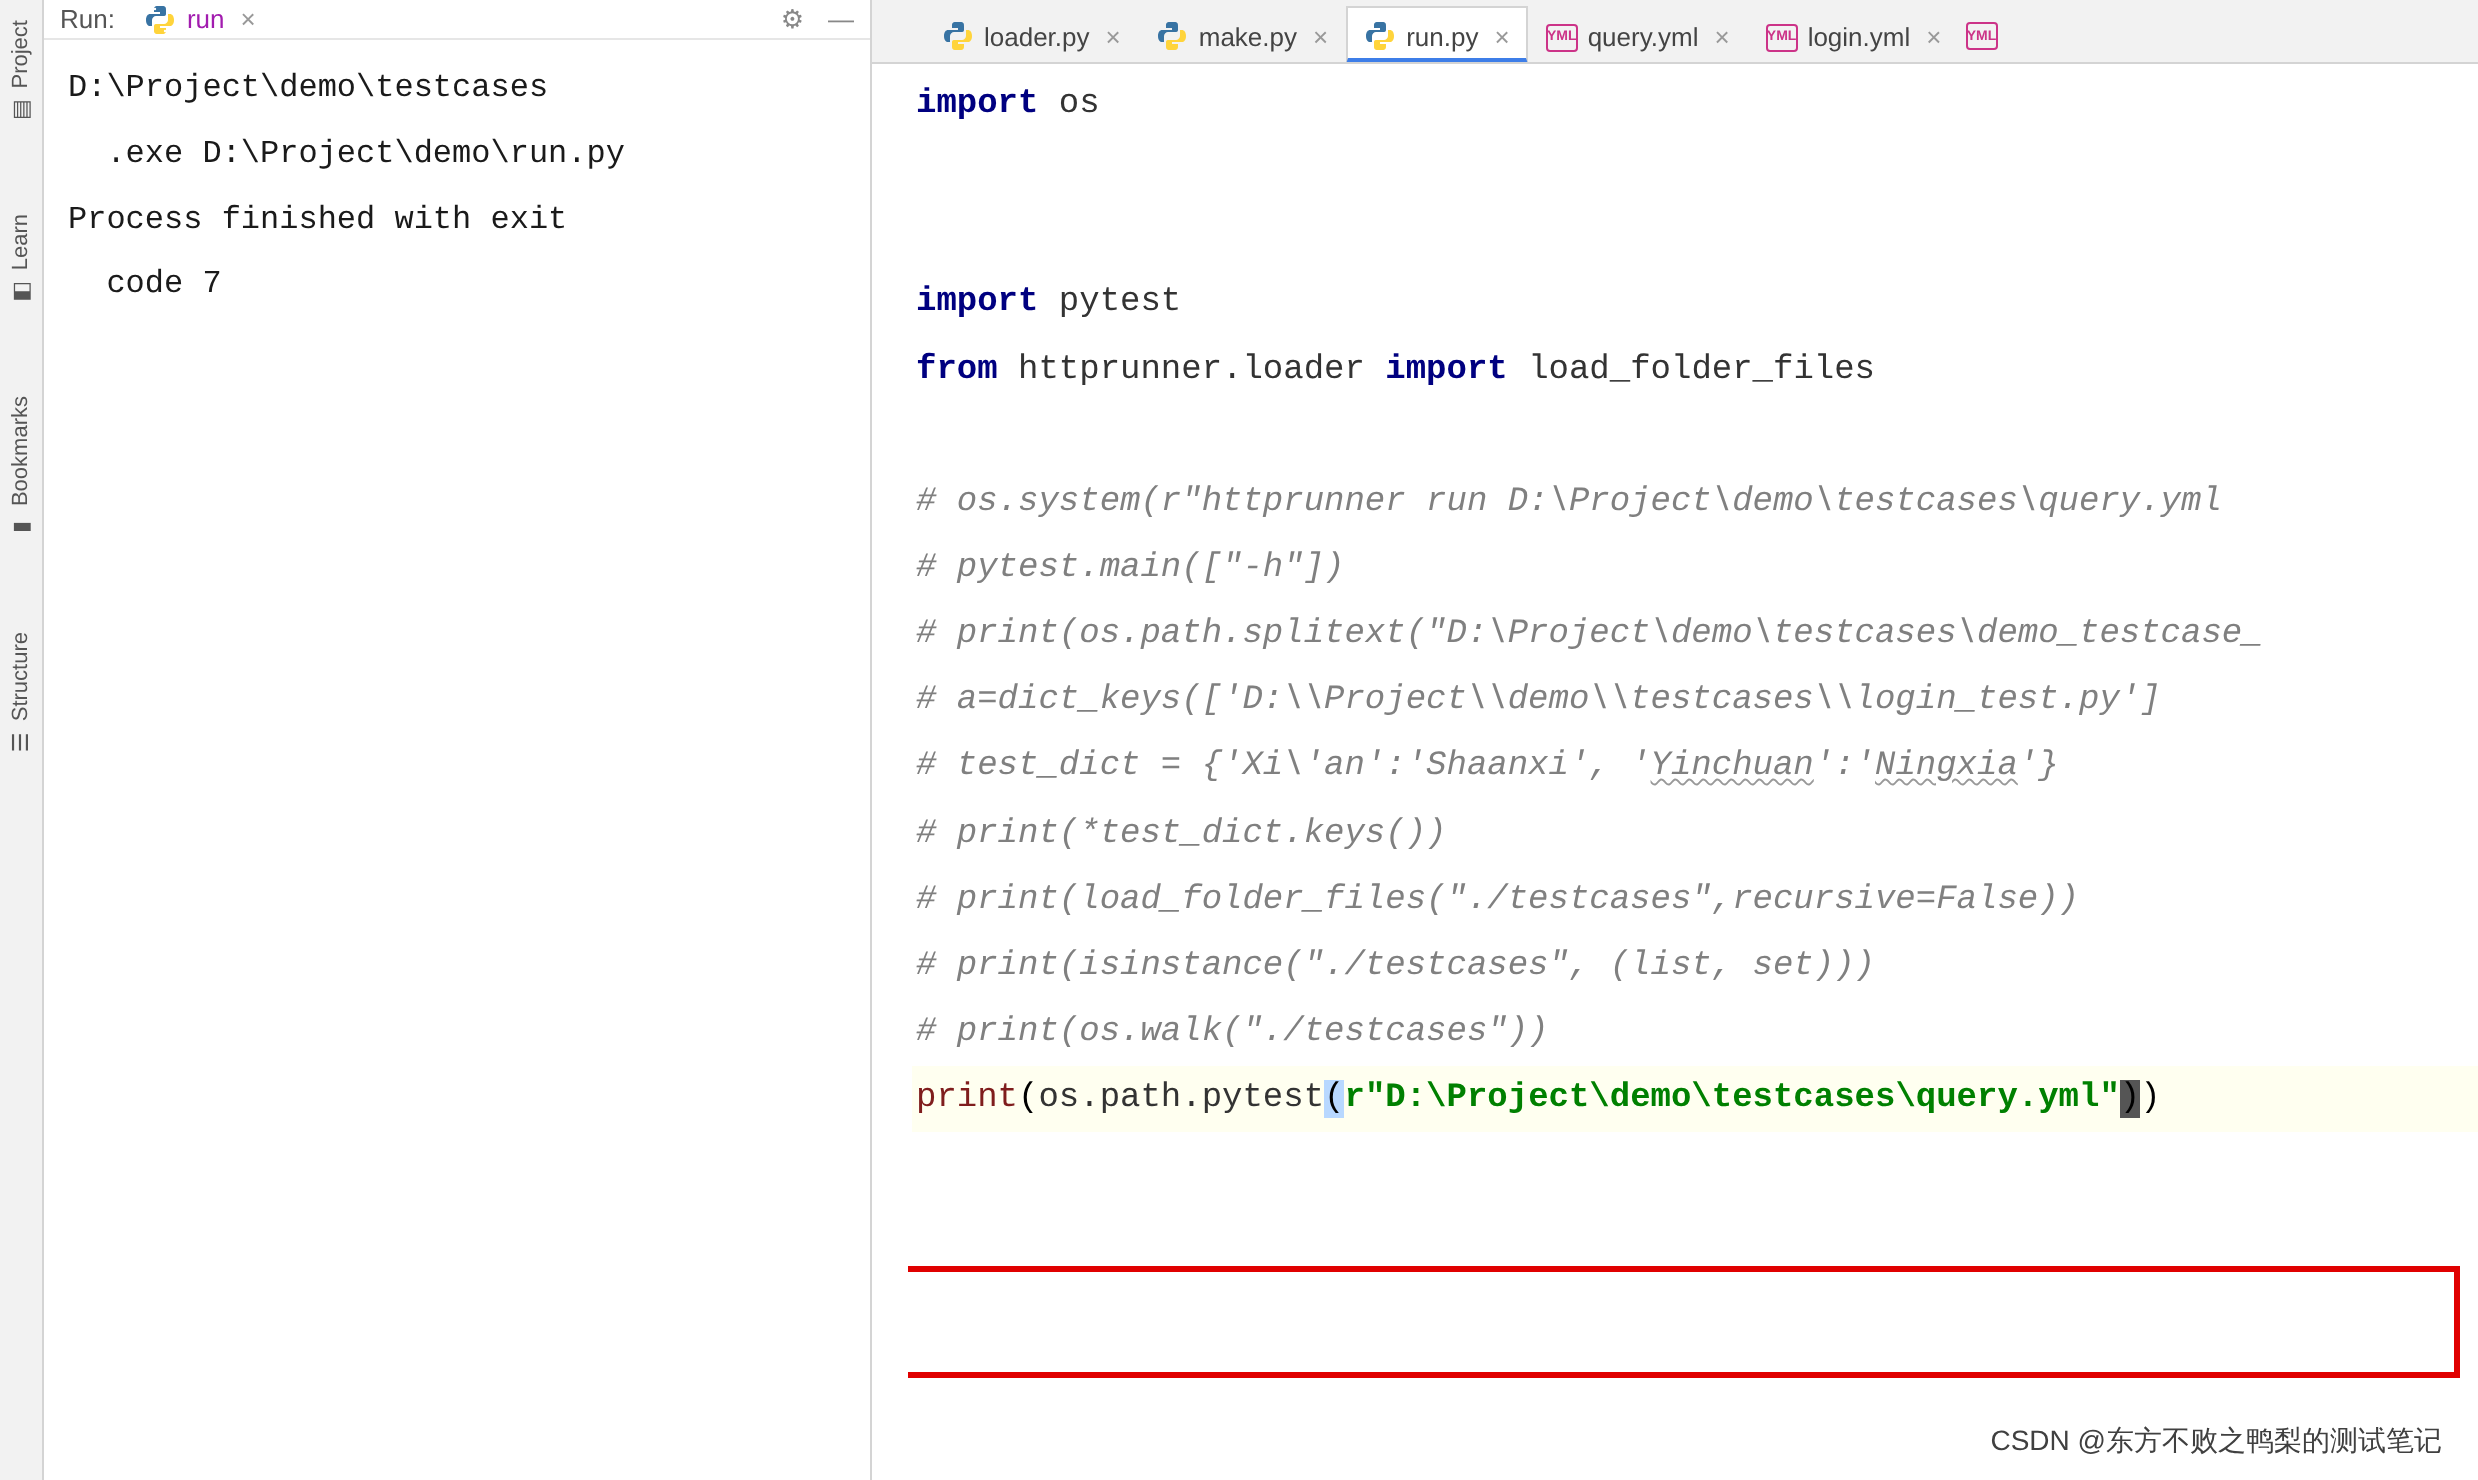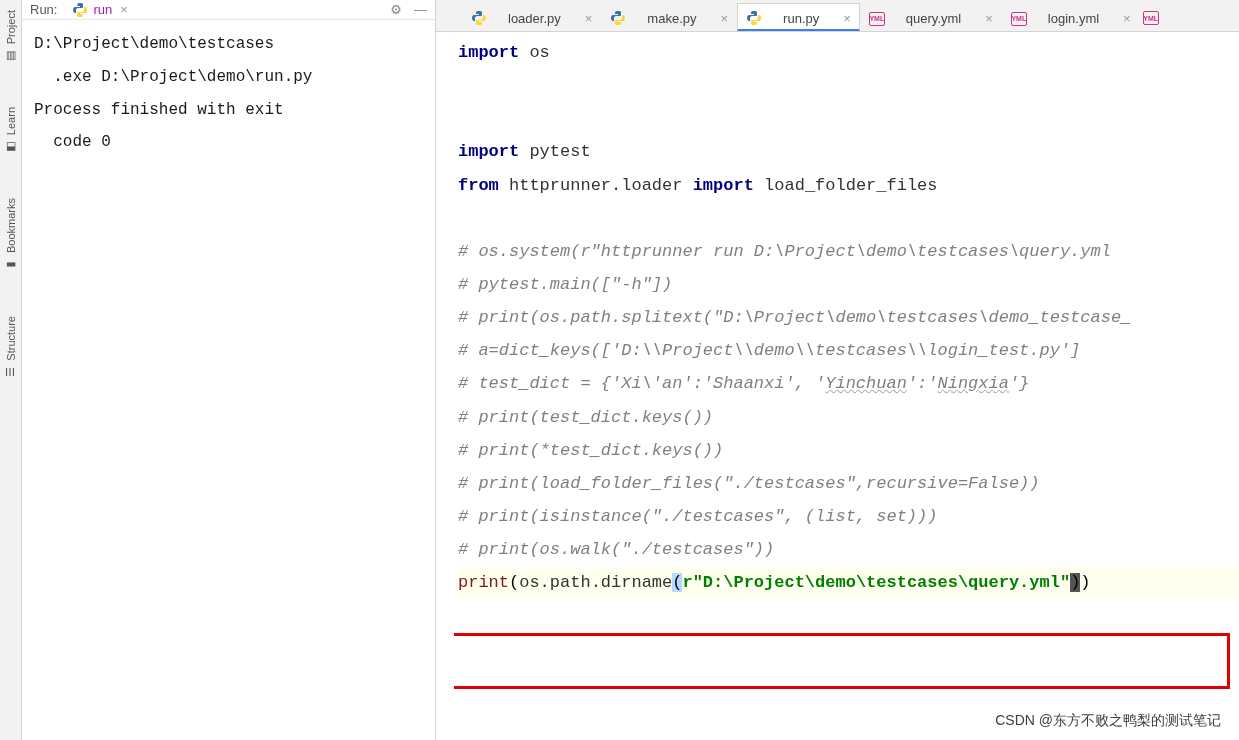--- a/index.html
+++ b/index.html
@@ -14,21 +14,21 @@
 .run-tab { display:flex; align-items:center; padding:4px 8px; gap:5px; border:1px solid transparent; }
 .py-icon { width:16px; height:16px; display:inline-flex; align-items:center; justify-content:center; }
 .run-tab-name { color:#a21caf; font-size:13px; }
 .close-x { color:#999; font-size:13px; margin-left:3px; cursor:pointer; }
 .run-header-right { margin-left:auto; display:flex; gap:12px; align-items:center; color:#888; }
 .gear-icon,.min-icon { cursor:pointer; }
 .console-output { padding:8px 12px; font-family:"Consolas","Courier New",monospace; font-size:16px; line-height:2.05; color:#1a1a1a; }
 .console-output .line { white-space:pre; }
 .editor-area { flex:1; display:flex; flex-direction:column; background:#fff; position:relative; overflow:hidden; }
 .editor-tabs { height:32px; display:flex; align-items:flex-end; background:#f2f2f2; border-bottom:1px solid #d4d4d4; padding:0 6px; overflow:hidden; }
-.editor-tab { display:flex; align-items:center; padding:6px 8px 5px; gap:21px; border:1px solid transparent; border-bottom:none; cursor:pointer; font-size:13px; color:#444;justify-content:space-between; }
+.editor-tab { display:flex; align-items:center; padding:6px 8px 5px; gap:5px; border:1px solid transparent; border-bottom:none; cursor:pointer; font-size:13px; color:#444;justify-content:space-between; }
 .editor-tab.active { background:#fff; border-color:#d4d4d4; border-bottom:3px solid #3e7ee8; margin-bottom:-1px; padding-bottom:3px;}
 .yml-icon { width:16px; height:14px; display:inline-flex; align-items:center; justify-content:center; font-size:7px; font-weight:bold; color:#cc3388; border:1px solid #cc3388; border-radius:2px; padding:0 1px; }
 .code-area { flex:1; display:flex; position:relative; }
 .gutter { width:18px; background:#fff; border-right:0; }
 .code-content { flex:1; font-family:"Consolas","Courier New",monospace; font-size:17px; line-height:1.95; padding:4px 0 4px 2px; position:relative; overflow:hidden; }
 .code-line { white-space:pre; padding-left:2px; }
 .kw { color:#000080; font-weight:bold; }
 .comment { color:#808080; font-style:italic; }
 .string { color:#008000; font-weight:bold; }
 .ident { color:#333; }
@@ -81,21 +81,21 @@
       <div class="run-header-right">
         <span class="gear-icon">⚙</span>
         <span class="min-icon">—</span>
       </div>
     </div>
     <div class="console-output">
       <div class="line">D:\Project\demo\testcases</div>
       <div class="line">  .exe D:\Project\demo\run.py</div>
       <div class="line"></div>
       <div class="line">Process finished with exit </div>
-      <div class="line">  code 0</div>
+      <div class="line">  code 7</div>
     </div>
   </div>
 
   <div class="editor-area">
     <div class="editor-tabs">
       <span style="width:20px"></span>
       <div class="editor-tab">
           <span class="py-icon">
             <svg width="16" height="16" viewBox="0 0 16 16">
               <path fill="#3873a3" d="M7 1c-2 0-2 1-2 2v1h3v1H3c-1 0-2 1-2 3s1 3 2 3h1V8c0-1 1-2 2-2h4c1 0 1-1 1-1V3c0-1 0-2-2-2H7z"></path>
@@ -146,24 +146,23 @@
         <div class="code-line"> </div>
         <div class="code-line"> </div>
         <div class="code-line"><span class="kw">import</span><span class="ident"> pytest</span></div>
         <div class="code-line"><span class="kw">from</span><span class="ident"> httprunner.loader </span><span class="kw">import</span><span class="ident"> load_folder_files</span></div>
         <div class="code-line"> </div>
         <div class="code-line"><span class="comment"># os.system(r"httprunner run D:\Project\demo\testcases\query.yml </span></div>
         <div class="code-line"><span class="comment"># pytest.main(["-h"])</span></div>
         <div class="code-line"><span class="comment"># print(os.path.splitext("D:\Project\demo\testcases\demo_testcase_</span></div>
         <div class="code-line"><span class="comment"># a=dict_keys(['D:\\Project\\demo\\testcases\\login_test.py']</span></div>
         <div class="code-line"><span class="comment"># test_dict = {'Xi\'an':'Shaanxi', '</span><span class="comment wavy">Yinchuan</span><span class="comment">':'</span><span class="comment wavy">Ningxia</span><span class="comment">'}</span></div>
-        <div class="code-line"><span class="comment"># print(test_dict.keys())</span></div>
         <div class="code-line"><span class="comment"># print(*test_dict.keys())</span></div>
         <div class="code-line"><span class="comment"># print(load_folder_files("./testcases",recursive=False))</span></div>
         <div class="code-line"><span class="comment"># print(isinstance("./testcases", (list, set)))</span></div>
         <div class="code-line"><span class="comment"># print(os.walk("./testcases"))</span></div>
-        <div class="code-line highlight-line"><span class="fname">print</span><span>(</span><span class="ident">os.path.dirname</span><span class="sel-bracket">(</span><span class="string">r"D:\Project\demo\testcases\query.yml"</span><span class="sel-bracket caret-mark">)</span><span>)</span></div>
+        <div class="code-line highlight-line"><span class="fname">print</span><span>(</span><span class="ident">os.path.pytest</span><span class="sel-bracket">(</span><span class="string">r"D:\Project\demo\testcases\query.yml"</span><span class="sel-bracket caret-mark">)</span><span>)</span></div>
         <div class="red-box"></div>
       </div>
     </div>
     <div class="watermark">CSDN @东方不败之鸭梨的测试笔记</div>
   </div>
 </div>
 
 </body></html>

